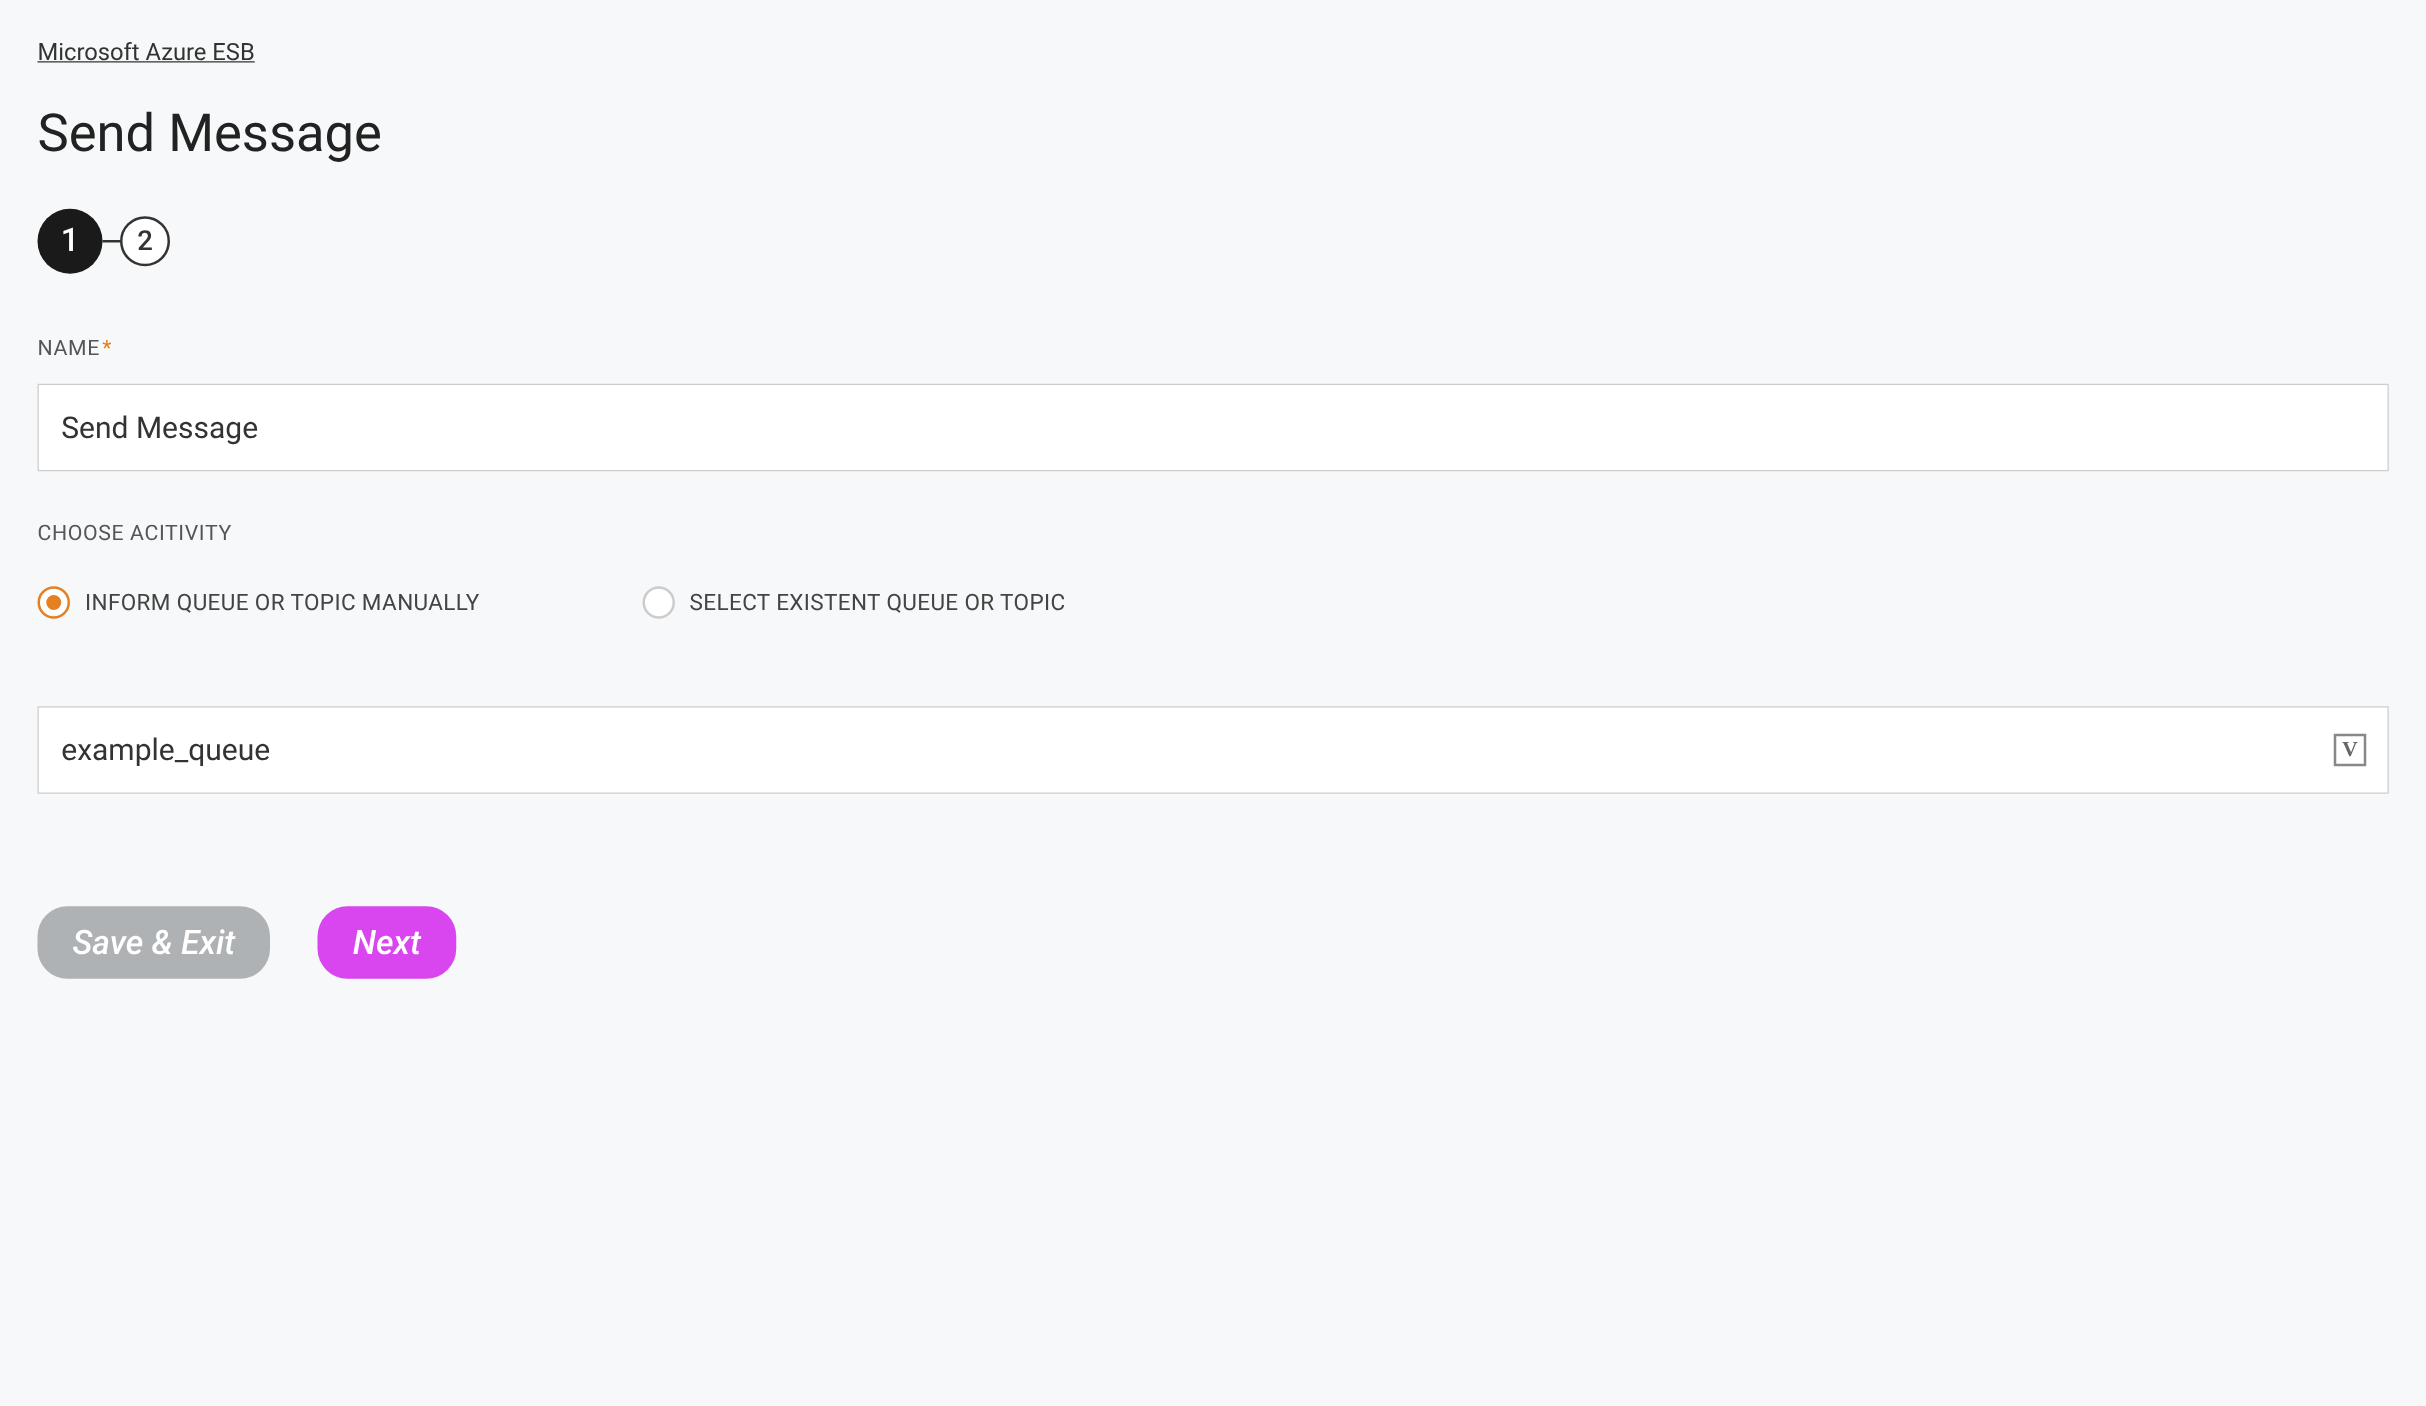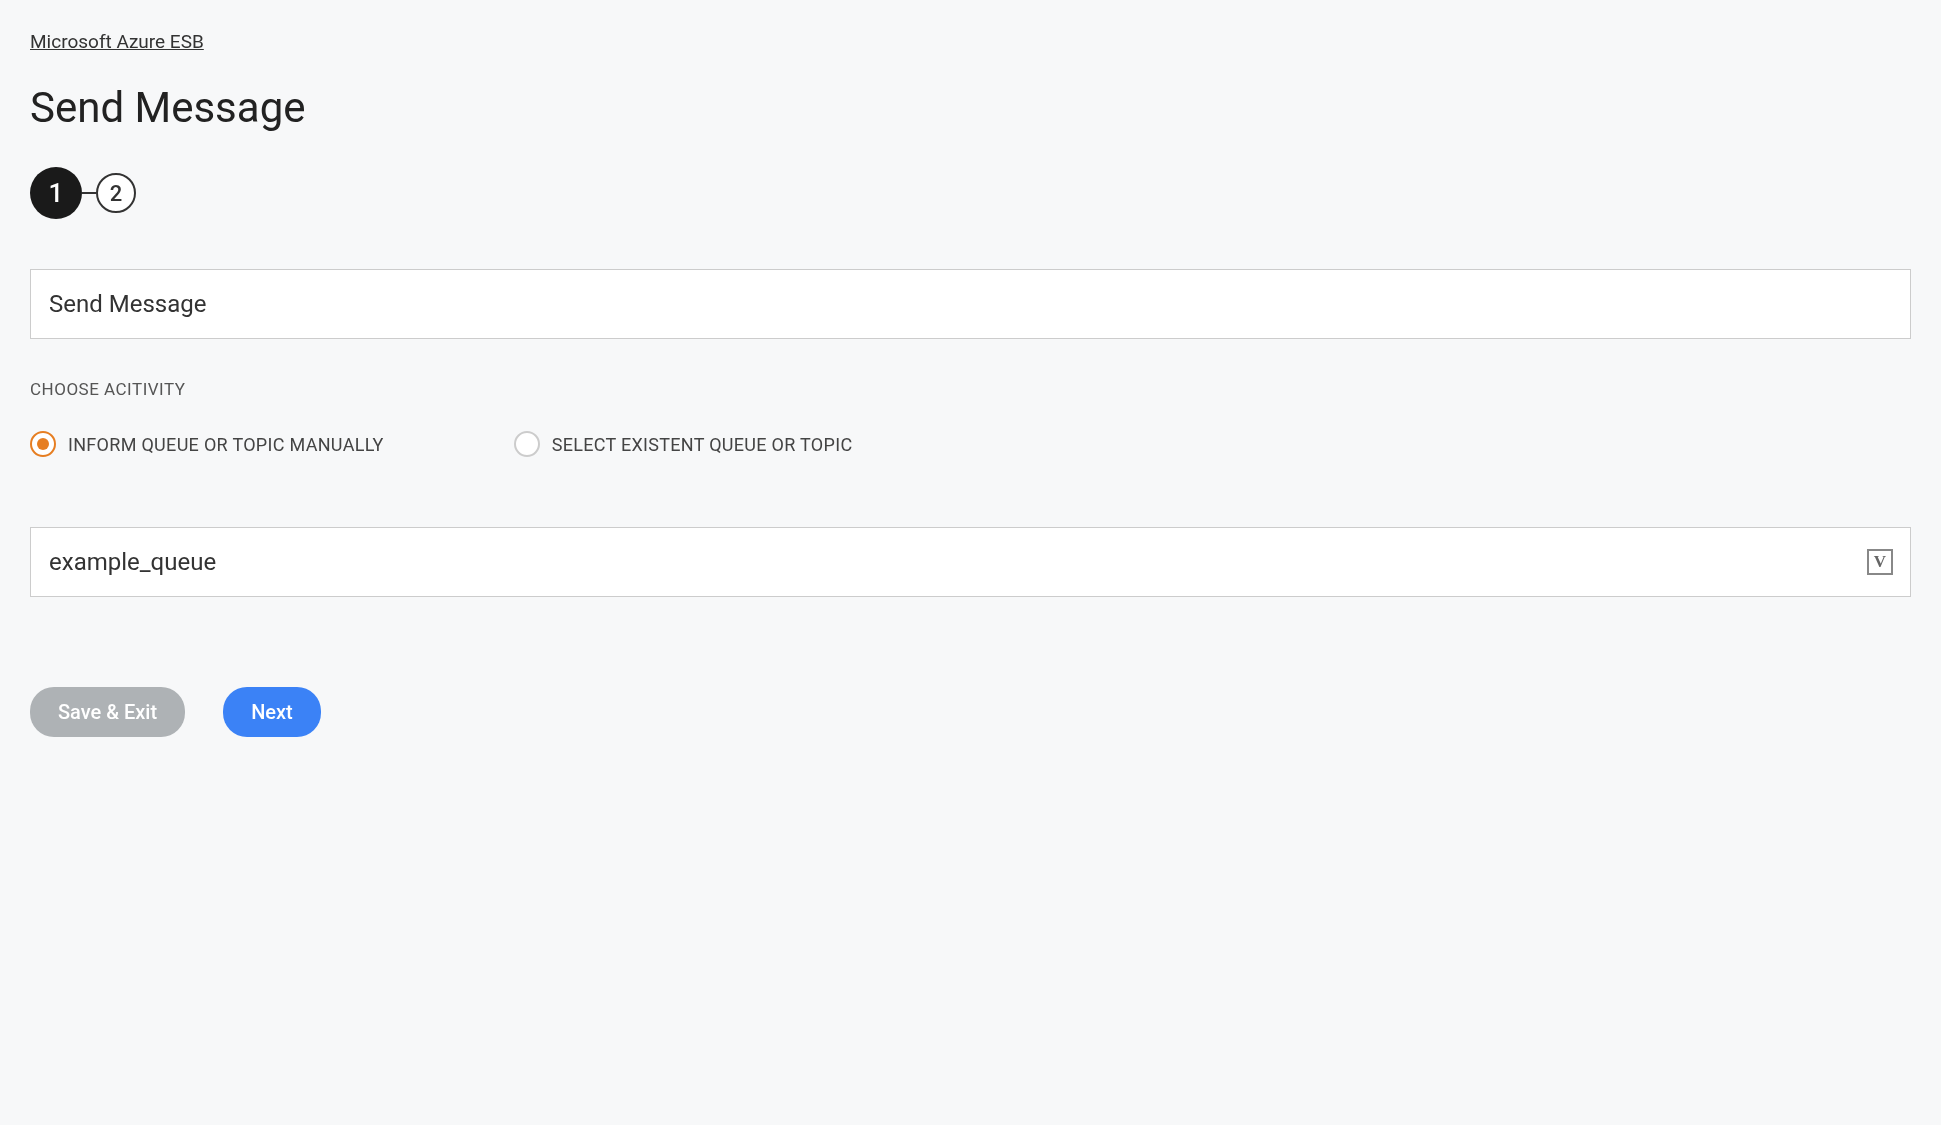--- a/index.html
+++ b/index.html
@@ -165,33 +165,34 @@
     .button-row {
       display: flex;
       gap: 38px;
       margin-top: 90px;
     }
 
     .btn {
       padding: 13px 28px;
       border: none;
       border-radius: 24px;
-      font-size: 20px;
+      font-size: 27px;
       font-weight: 500;
       cursor: pointer;
       font-family: inherit;
+      font-style: italic;
     }
 
     .btn-secondary {
       background: #aeb2b5;
       color: #fff;
     }
 
     .btn-primary {
-      background: #3b82f6;
+      background: #d946ef;
       color: #fff;
       text-align: center;
     }
 
     .section-queue {
       margin-top: 70px;
     }
   </style>
 </head>
 <body>
@@ -202,20 +203,23 @@
 
 <h1 class="page-title">Send Message</h1>
 
 <div class="stepper">
   <div class="step-circle active">1</div>
   <div class="step-connector"></div>
   <div class="step-circle inactive">2</div>
 </div>
 
 <div class="form-group">
+  <label class="form-label">
+    <span>NAME</span><span class="required-asterisk">*</span>
+  </label>
   <input type="text" class="text-input" value="Send Message" style="">
 </div>
 
 <div class="form-group">
   <label class="form-label">CHOOSE ACITIVITY</label>
   <div class="radio-options">
     <div class="radio-option">
       <span class="radio-circle selected"></span>
       <span class="radio-label">INFORM QUEUE OR TOPIC MANUALLY</span>
     </div>

